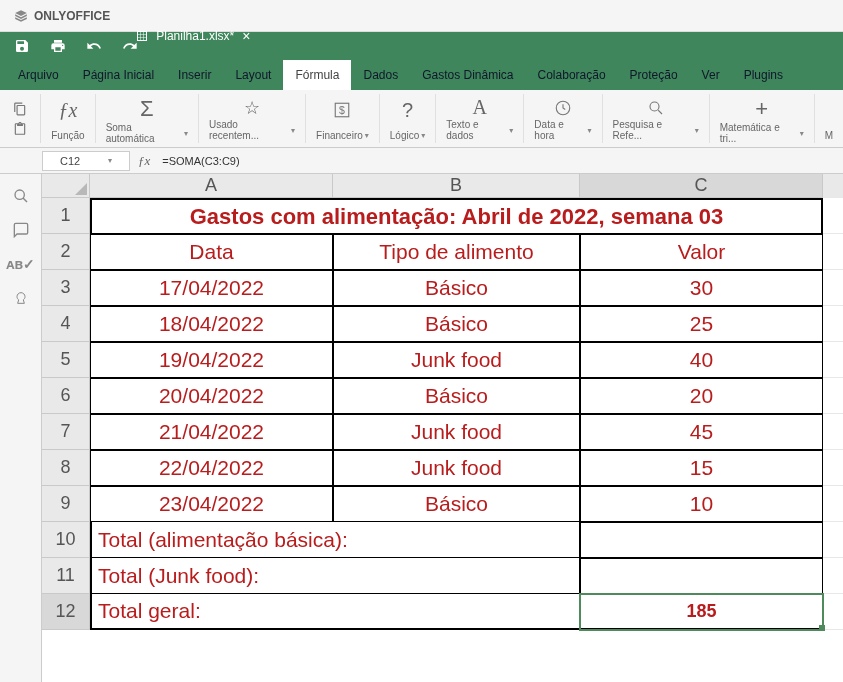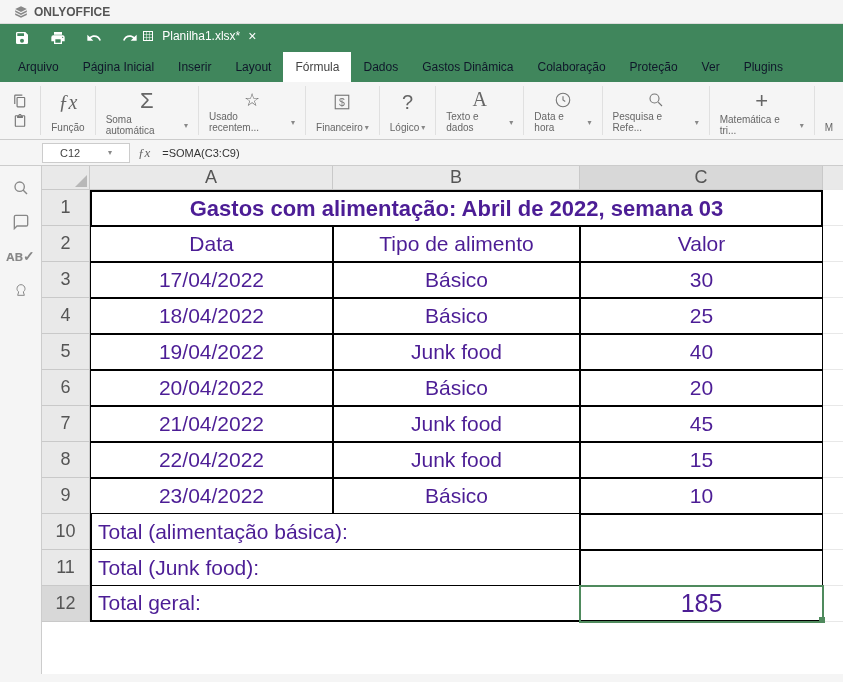--- a/index.html
+++ b/index.html
@@ -1,18 +1,18 @@
 <!DOCTYPE html>
 <html><head>
 <meta charset="utf-8">
 <style>
 * { margin: 0; padding: 0; box-sizing: border-box; font-family: -apple-system, BlinkMacSystemFont, "Segoe UI", Arial, sans-serif; }
 body { background: #f5f5f5; font-size: 13px; color: #444; overflow: hidden; width: 843px; height: 682px; }
 
-.titlebar { height: 24px; background: #f5f5f5; display: flex; align-items: stretch; border-bottom: 1px solid #ddd; gap: 6px; }
+.titlebar { height: 32px; background: #f5f5f5; display: flex; align-items: stretch; border-bottom: 1px solid #ddd; }
 .app-name { display: flex; align-items: center; padding: 0 14px; font-size: 12px; font-weight: 600; color: #555; gap: 6px; }
 .doc-tab { background: #a16207; color: #fff; display: flex; align-items: center; padding: 0 12px; font-size: 12px; gap: 8px; margin-top: 36px; }
 .doc-tab .close { font-size: 14px; cursor: pointer; }
 
 .toolbar-green { background: #40865c; height: 58px; }
 .quick-row { height: 28px; display: flex; align-items: center; gap: 20px; padding: 0 14px; }
 .quick-row svg { fill: #fff; }
 .menu-row { height: 30px; display: flex; align-items: stretch; padding: 0 6px; }
 .menu-item { color: #0f172a; font-size: 12px; padding: 0 12px; display: flex; align-items: center; cursor: pointer; }
 .menu-item.active { background: #fff; color: #444; }
@@ -33,34 +33,34 @@
 .left-panel { width: 42px; background: #f5f5f5; border-right: 1px solid #ccc; display: flex; flex-direction: column; align-items: center; gap: 18px; padding-top: 14px; }
 .left-panel svg { fill: #888; }
 
 .sheet { flex: 1; background: #fff; position: relative; overflow: hidden; }
 .grid { display: grid; grid-template-columns: 48px 243px 247px 243px 1fr; }
 .hdr { background: #e9e9e9; border-right: 1px solid #c9c9c9; border-bottom: 1px solid #c9c9c9; height: 24px; display: flex; align-items: center; justify-content: center; font-size: 18px; color: #555; }
 .corner { background: #e9e9e9; border-right: 1px solid #c9c9c9; border-bottom: 1px solid #c9c9c9; position: relative; }
 .corner::after { content: ''; position: absolute; right: 2px; bottom: 2px; border-left: 12px solid transparent; border-bottom: 12px solid #b8b8b8; }
 .rowhdr { background: #e9e9e9; border-right: 1px solid #c9c9c9; border-bottom: 1px solid #c9c9c9; display: flex; align-items: center; justify-content: center; font-size: 18px; color: #555; }
 .rowhdr.sel { background: #d8d8d8; }
-.cell { border-right: 1px solid #e8e8e8; border-bottom: 1px solid #e8e8e8; display: flex; align-items: center; padding: 0 6px; font-size: 21px; color: #4c1d95; }
+.cell { border-right: 1px solid #e8e8e8; border-bottom: 1px solid #e8e8e8; display: flex; align-items: center; padding: 0 6px; font-size: 21px; color: #b91c1c; }
 .hdr.sel { background: #d8d8d8; }
 
 .title-row { height: 36px; }
 .data-row { height: 36px; }
 
 .merged-title { grid-column: 2 / 5; border: 2px solid #000; border-bottom: 1px solid #000; font-weight: bold; font-size: 22px; justify-content: center; }
 .th { border: 1px solid #000; font-size: 21px; justify-content: center; }
 .td { border: 1px solid #000; font-size: 21px; justify-content: center; }
 .total-label { border-right: 1px solid #000; border-bottom: 1px solid #000; border-left: 2px solid #000; justify-content: flex-start; font-size: 21px; }
 .total-val { border: 1px solid #000; justify-content: center; }
 .selected { outline: 2px solid #4f8a5d; outline-offset: -1px; position: relative; }
 .selected::after { content: ''; position: absolute; right: -3px; bottom: -3px; width: 6px; height: 6px; background: #4f8a5d; }
-.sum-cell { justify-content: center; font-size: 25px; }
+.sum-cell { justify-content: center; font-size: 18px; font-weight: bold; }
 
 .spacer-right { border-right: none; border-bottom: 1px solid #e8e8e8; }
 </style>
 </head>
 <body>
 
 <div class="titlebar">
   <div class="app-name">
     <svg width="14" height="14" viewBox="0 0 24 24">
         <path fill="#888" d="M12 2L2 7l10 5 10-5-10-5zm0 12L2 9v3l10 5 10-5V9l-10 5zm0 5L2 14v3l10 5 10-5v-3l-10 5z"></path>

